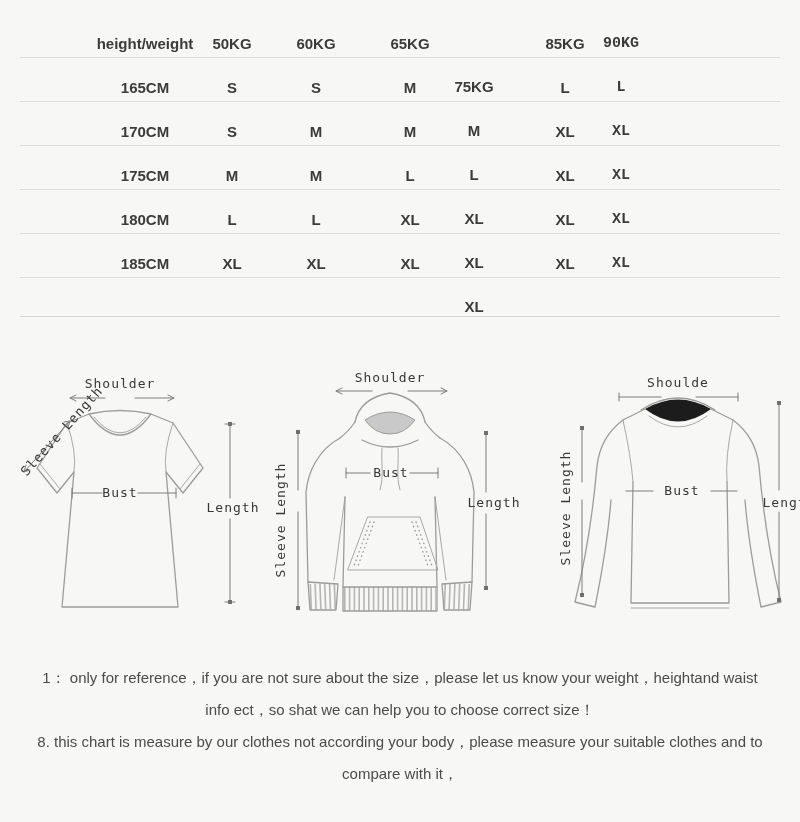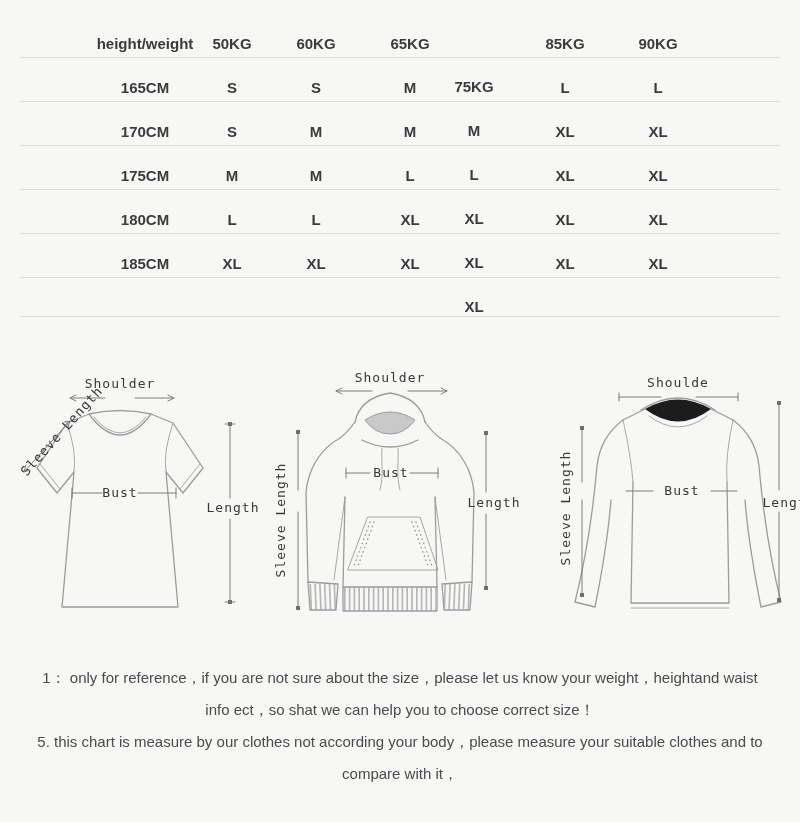--- a/index.html
+++ b/index.html
@@ -13,21 +13,21 @@
   .size-table{position:absolute; left:20px; right:20px; top:0;}
   .t-row{position:relative; height:43px; border-bottom:1px solid #dcdcdc;text-align:right;}
   .t-row.header{height:57px;}
   .t-row.empty{height:38px; border-bottom:1px solid #d8d8d8;}
   .t-row span{
     position:absolute; top:67%; transform:translate(-50%,-50%);
     font-weight:700; font-size:15px; white-space:nowrap; color:#3b3b3b;
   }
   .t-row.header span{top:75%;}
   .c0{left:125px;} .c1{left:212px;} .c2{left:296px;} .c3{left:390px;}
-  .c4{left:454px;margin-top:43px;} .c5{left:545px;} .c6{left:638px;}
+  .c4{left:454px;margin-top:43px;} .c5{left:545px;} .c6{left:601px;font-family:Liberation Mono, monospace;}
   
   .diagrams{position:absolute; left:0; top:360px; width:800px; height:295px;}
   .fig{position:absolute; top:0; margin:0; padding:0;}
   .fig.tshirt{left:10px;}
   .fig.hoodie{left:270px;}
   .fig.longsleeve{left:530px;margin-left:21px;}
   svg{display:block;}
   .garment{fill:none; stroke:#9c9c9c; stroke-width:1.3; stroke-linejoin:round; stroke-linecap:round;}
   .garment-thin{fill:none; stroke:#a8a8a8; stroke-width:1; stroke-linecap:round;}
   .dim{fill:none; stroke:#7d7d7d; stroke-width:1; stroke-linecap:round;}
@@ -225,17 +225,17 @@
           <rect class="dim-dot" x="226" y="41" width="4" height="4"></rect>
           <rect class="dim-dot" x="226" y="238" width="4" height="4"></rect>
         </g>
       </svg>
     </figure>
   </div>
 
   <div class="notes">
     <p>1： only for reference，if you are not sure about the size，please let us know your weight，heightand waist</p>
     <p>info ect，so shat we can help you to choose correct size！</p>
-    <p>5. this chart is measure by our clothes not according your body，please measure your suitable clothes and to</p>
+    <p>8. this chart is measure by our clothes not according your body，please measure your suitable clothes and to</p>
     <p>compare with it，</p>
   </div>
 
 </div>
 
 </body></html>

